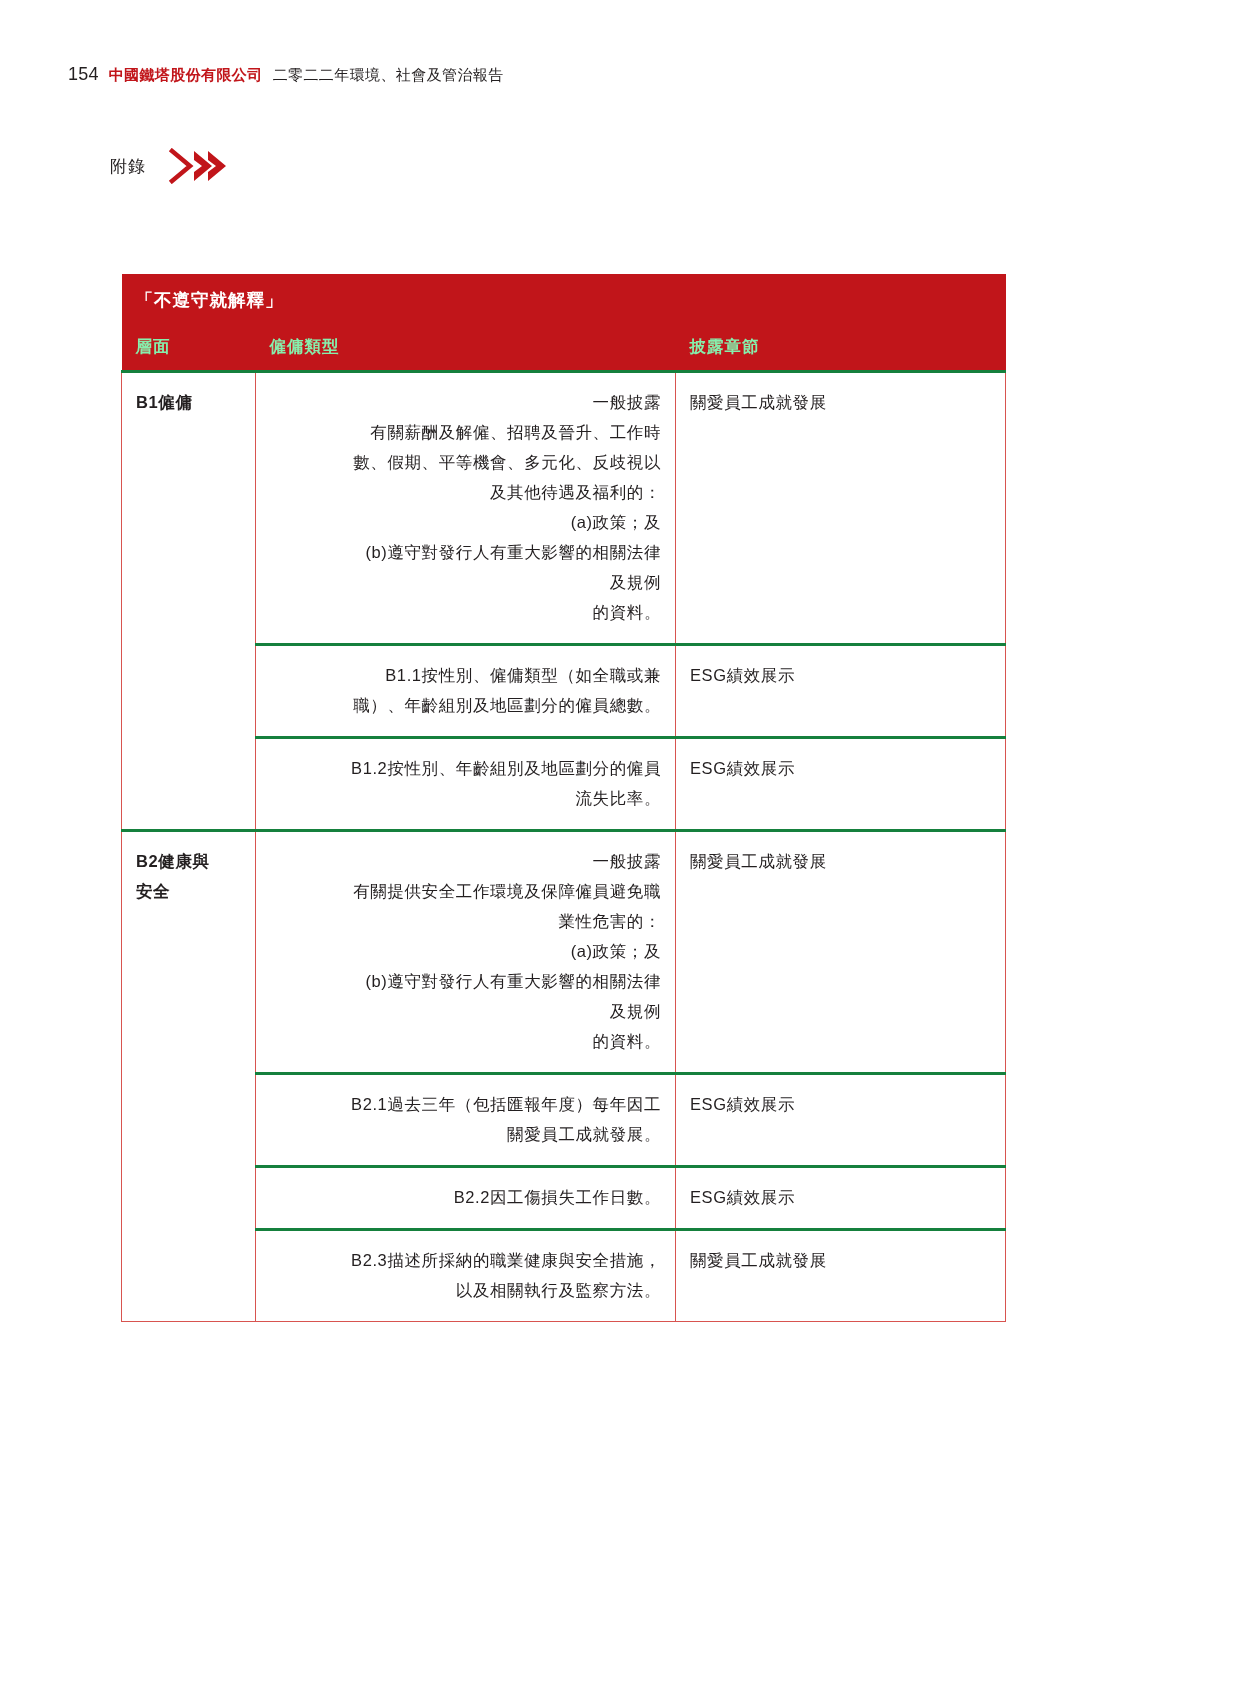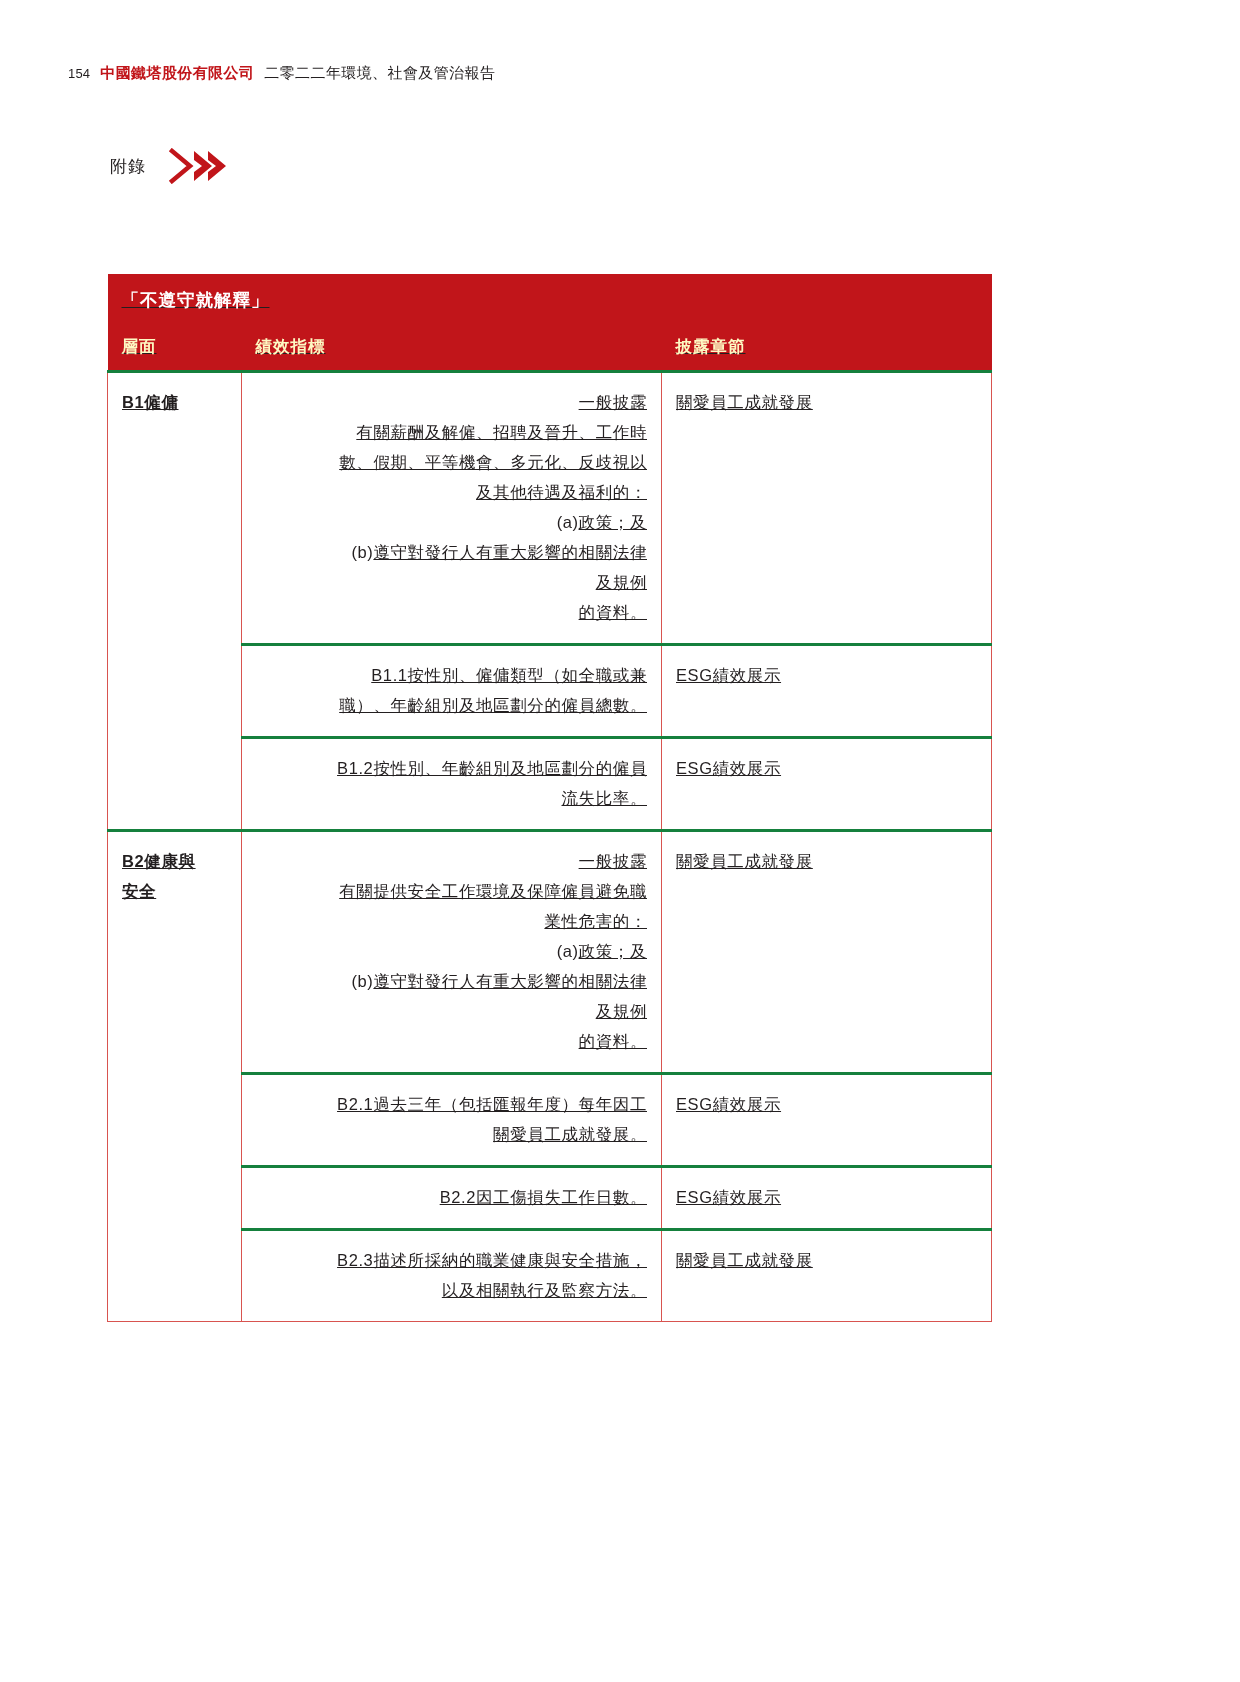--- a/index.html
+++ b/index.html
@@ -24,21 +24,21 @@
   .page-header {
     position: absolute;
     top: 64px;
     left: 68px;
     display: flex;
     align-items: baseline;
     gap: 10px;
     white-space: nowrap;
   }
   .page-number {
-    font-size: 13px;
+    font-size: 18px;
     color: #231f20;
     letter-spacing: 0.2px;
   }
   .company-name {
     font-size: 15px;
     font-weight: bold;
     color: #c1151a;
     letter-spacing: 0.4px;
   }
   .report-title {
@@ -65,43 +65,42 @@
     display: flex;
     align-items: center;
     gap: 1px;
     margin-left: 6px;
   }
 
   
   .esg-table {
     position: absolute;
     top: 274px;
-    left: 107px;
+    left: 121px;
     width: 884px;
     border-collapse: collapse;
     table-layout: fixed;
     font-size: 16.5px;
-    text-decoration: underline;
   }
   .esg-table td, .esg-table th {
     vertical-align: top;
     padding: 0;
   }
   .band-head td {
     background: #c1151a;
     color: #ffffff;
     font-weight: bold;
     font-size: 17.5px;
     padding: 14px 14px 13px 14px;
     letter-spacing: 1px;
     border: none;
   }
   .col-head td {
     background: #c1151a;
-    color: #fef9c3;
+    color: #86efac;
     font-weight: bold;
     font-size: 16.5px;
     padding: 11px 14px 12px 14px;
     letter-spacing: 1px;
     border: none;
   }
   .col-aspect { width: 134px; }
   .col-kpi    { width: 420px; }
   .col-chap   { width: 330px; }
 
@@ -170,21 +169,21 @@
       <col class="col-aspect">
       <col class="col-kpi">
       <col class="col-chap">
     </colgroup>
     <thead>
       <tr class="band-head">
         <td colspan="3">「不遵守就解釋」</td>
       </tr>
       <tr class="col-head">
         <td>層面</td>
-        <td>績效指標</td>
+        <td>僱傭類型</td>
         <td>披露章節</td>
       </tr>
     </thead>
     <tbody>
 
       <tr>
         <td class="cell-aspect" rowspan="3">
           <span>B1僱傭</span>
         </td>
         <td class="cell-kpi">

